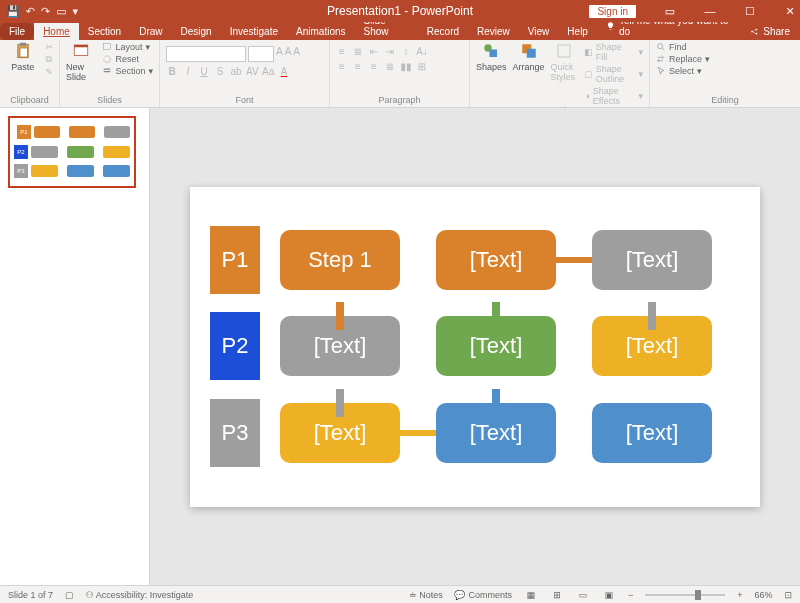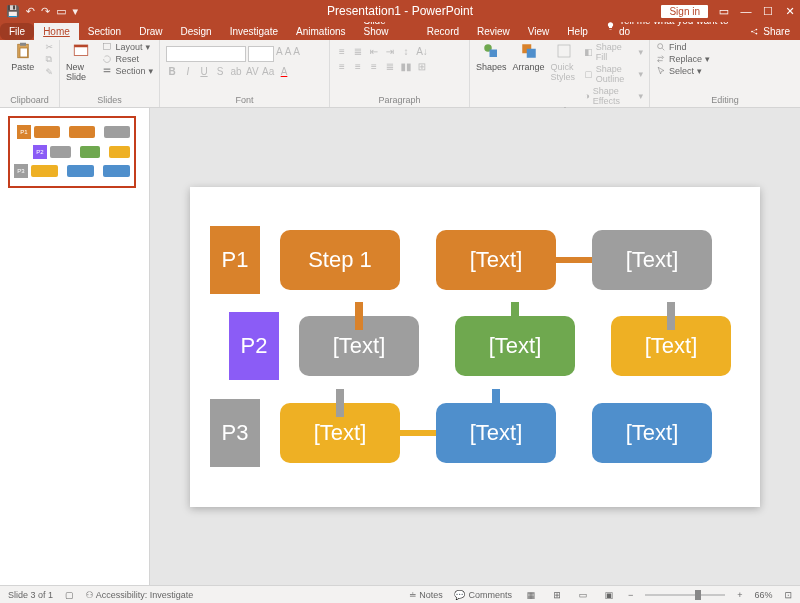--- a/index.html
+++ b/index.html
@@ -3,21 +3,21 @@
 <meta charset="utf-8">
 <style>
 * { box-sizing: border-box; margin: 0; padding: 0; font-family: "Segoe UI", Arial, sans-serif; }
 body { background: #e6e6e6; width: 800px; height: 603px; overflow: hidden; font-size: 11px; color: #444; }
 
 
 .titlebar { height: 22px; background: #b7472a; color: #fff; display: flex; align-items: center; font-size: 10px; position: relative; }
 .titlebar .qat { display: flex; align-items: center; gap: 6px; padding-left: 6px; }
 .titlebar .qat span { opacity: .9; font-size: 11px; }
 .titlebar .titletext { position: absolute; left: 50%; transform: translateX(-50%); font-size: 12px; }
-.titlebar .right { position: absolute; right: 4px; display: flex; align-items: center; gap: 10px; }
+.titlebar .right { position: absolute; right: 4px; display: flex; align-items: center; gap: 28px; }
 .titlebar .signin { background: #fff; color: #b7472a; padding: 1px 8px; font-size: 10px; border-radius: 1px; }
 .titlebar .winbtn { width: 12px; text-align:center; font-size:11px; }
 
 
 .tabs { height: 18px; background: #b7472a; display: flex; align-items: flex-end; font-size: 10px; color: #fff; }
 .tabs .tab { padding: 3px 9px; cursor: pointer; }
 .tabs .tab.file { background: #9e3b22; border-radius: 6px; }
 .tabs .tab.active { background: #f3f2f1; color: #b7472a; text-decoration: underline; }
 .tabs .tell { display:flex; align-items:center; gap:4px; }
 .tabs .tell svg { width:10px; height:10px; }
@@ -63,21 +63,21 @@
 .thumb .mlab { width:14px; height:14px; font-size:6px; color:#fff; display:flex; align-items:center; justify-content:center;}
 .thumb .mbox { flex:1; height:12px; border-radius:2px; font-size:5px; color:#fff; display:flex; align-items:center; justify-content:center;}
 
 
 .statusbar { height:18px; background:#f3f2f1; border-top:1px solid #d4d4d4; display:flex; align-items:center; font-size:9px; color:#666; padding:0 8px; gap:12px;}
 .statusbar .spacer { flex:1; }
 .statusbar .zoomtrack { width:80px; height:2px; background:#c8c8c8; position:relative; }
 .statusbar .zoomtrack .thumbz { position:absolute; width:6px; height:10px; background:#888; top:-4px; left:50px; }
 .statusbar .vbtn { width:14px; height:14px; display:flex; align-items:center; justify-content:center;}
 
-.c-orange{background:#d9822b;} .c-gray{background:#9e9e9e;} .c-brown{background:#8b5cf6;margin-left:19px;} .c-green{background:#6fa84f;} .c-yellow{background:#eeb024;} .c-blue{background:#4f8fcc;}
+.c-orange{background:#d9822b;} .c-gray{background:#9e9e9e;} .c-brown{background:#1d4ed8;} .c-green{background:#6fa84f;} .c-yellow{background:#eeb024;} .c-blue{background:#4f8fcc;}
 </style>
 </head>
 <body>
 
 <div class="titlebar">
   <div class="qat">
     <span>💾</span>
     <span>↶</span>
     <span>↷</span>
     <span>▭</span>
@@ -351,21 +351,21 @@
             <div style="position: relative;">
               <div class="sa-box c-blue">[Text]</div>
             </div>
           </div>
         </div>
     </div>
   </div>
 </div>
 
 <div class="statusbar">
-  <span>Slide 3 of 1</span>
+  <span>Slide 1 of 7</span>
   <span>▢</span>
   <span>⚇ <span>Accessibility: Investigate</span></span>
   <div class="spacer"></div>
   <span>≐ <span>Notes</span></span>
   <span>💬 <span>Comments</span></span>
   <span class="vbtn">▦</span>
   <span class="vbtn">⊞</span>
   <span class="vbtn">▭</span>
   <span class="vbtn">▣</span>
   <span>−</span>

